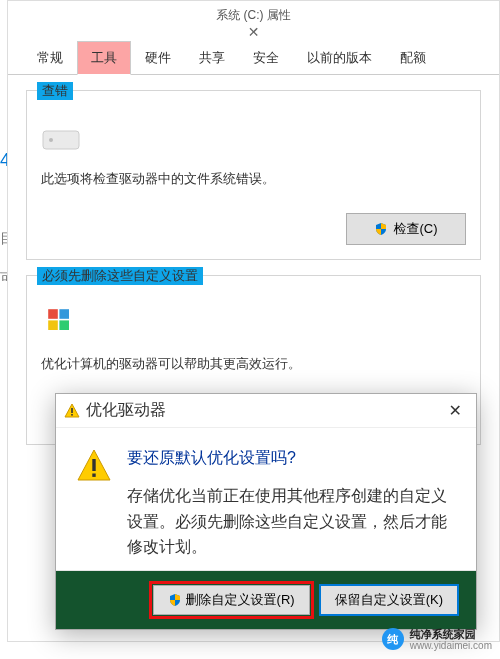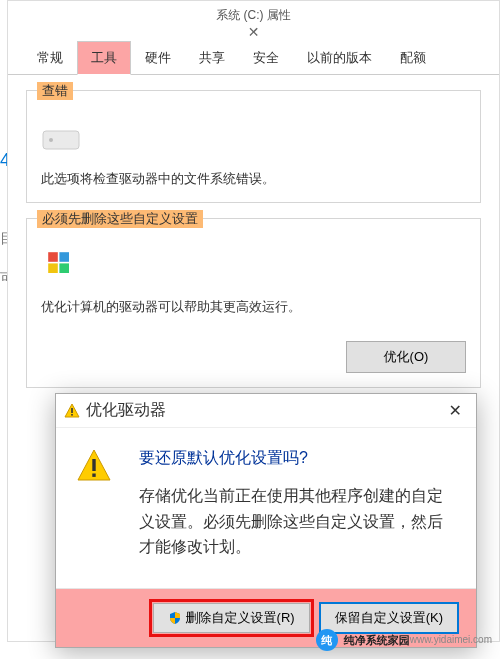--- a/index.html
+++ b/index.html
@@ -9,46 +9,46 @@
     .titlebar { display: flex; align-items: center; padding: 6px 10px; height: 30px; flex-direction: column; }
     .titlebar-icon { width: 16px; height: 16px; margin-right: 8px; }
     .titlebar-text { color: #555; font-size: 12px; flex: 1; }
     .close-x { color: #666; padding: 0 10px; font-size: 14px; }
     
     .tabs { display: flex; border-bottom: 1px solid #ccc; margin-top: 10px; padding: 0 15px; }
     .tab { padding: 7px 13px; font-size: 13px; color: #333; border: 1px solid transparent; margin-bottom: -1px; }
     .tab.active { border: 1px solid #ccc; border-bottom: 1px solid #fff; background: #fca5a5; }
     
     .panel { margin: 15px 18px; border: 1px solid #d5d5d5; padding: 10px 14px 14px; position: relative; }
-    .panel-title { position: absolute; top: -9px; left: 10px; background: #fdba74; padding: 0 5px; font-size: 13px; color: #333; }
+    .panel-title { position: absolute; top: -9px; left: 10px; background: #0ea5e9; padding: 0 5px; font-size: 13px; color: #333; }
     .panel-body { display: flex; align-items: flex-start; padding-top: 20px; gap: 15px; flex-direction: column; }
     .panel-icon { width: 40px; height: 32px; flex-shrink: 0; }
     .panel-text { font-size: 13px; color: #333; flex: 1; padding-top: 2px; }
     .panel-actions { display: flex; justify-content: flex-end; margin-top: 25px; }
     .btn { min-width: 120px; padding: 6px 18px; font-size: 13px; background: #e1e1e1; border: 1px solid #adadad; display: inline-flex; align-items: center; justify-content: center; gap: 5px; }
     
     .dialog { position: absolute; left: 55px; top: 393px; width: 422px; background: #fff; border: 1px solid #aaa; box-shadow: 0 5px 25px rgba(0,0,0,0.3); }
     .dialog-titlebar { display: flex; align-items: center; padding: 6px 8px; border-bottom: 1px solid #eee; }
     .dialog-title-icon { width: 16px; height: 16px; margin-right: 6px; }
     .dialog-title-text { flex: 1; font-size: 16px; color: #333; }
     .dialog-close { padding: 0 6px; color: #333; font-size: 16px; }
-    .dialog-content { display: flex; padding: 20px 20px 28px; gap: 27px; }
+    .dialog-content { display: flex; padding: 20px 20px 10px; gap: 15px; }
     .warn-icon-big { width: 36px; height: 36px; flex-shrink: 0; }
     .dialog-main-text { color: #003399; font-size: 16px; margin-bottom: 14px; }
     .dialog-sub-text { font-size: 16px; color: #333; line-height: 1.6; }
-    .dialog-actions { display: flex; justify-content: flex-end; gap: 10px; padding: 14px 18px; border-top: 1px solid #e5e5e5; background: #fca5a5; }
+    .dialog-actions { display: flex; justify-content: flex-end; gap: 10px; padding: 14px 18px; border-top: 1px solid #e5e5e5; background: #14532d; }
     .dbtn { padding: 5px 14px; font-size: 13px; background: #e1e1e1; border: 1px solid #adadad; display: inline-flex; align-items: center; gap: 4px; }
     .highlight-red { outline: 3px solid #e81010; outline-offset: 1px; }
     .highlight-blue { border: 1px solid #0078d7 !important; outline: 1px solid #0078d7; }
     
     .watermark { position: absolute; bottom: 8px; right: 8px; display: flex; align-items: center; gap: 6px; font-size: 11px; z-index: 10; }
     .wm-badge { width: 22px; height: 22px; border-radius: 50%; background: #2196f3; color: #fff; display: flex; align-items: center; justify-content: center; font-size: 11px; font-weight: bold; }
     .wm-text { font-weight: bold; color: #222; }
     .wm-url { color: #888; font-size: 10px; }
-    .wm-col { display: flex; flex-direction: row; line-height: 1.1; }
+    .wm-col { display: flex; flex-direction: column; line-height: 1.1; }
     
     .crumb { position: absolute; left: 0; top: 150px; color: #0078d7; font-size: 18px; }
     .crumb2 { position: absolute; left: 0; top: 230px; color: #777; font-size: 14px; }
     .crumb3 { position: absolute; left: 0; top: 270px; color: #777; font-size: 14px; }
   </style>
 </head>
 <body>
 
 <span class="crumb">4</span>
 <span class="crumb2">目</span>
@@ -75,20 +75,30 @@
   </div>
 
   <div class="panel">
     <span class="panel-title">查错</span>
     <div class="panel-body">
       <svg class="panel-icon" viewBox="0 0 40 32">
           <rect x="2" y="10" width="36" height="18" rx="3" fill="#eaeaea" stroke="#ccc"></rect>
           <ellipse cx="10" cy="19" rx="2" ry="2" fill="#bbb"></ellipse>
         </svg>
       <div class="panel-text">此选项将检查驱动器中的文件系统错误。</div>
+    </div>
+    <div class="panel-actions">
+      <button class="btn">
+        <svg width="14" height="14" viewBox="0 0 14 14">
+            <path d="M7 1 L12 3 L12 7 Q12 11 7 13 Q2 11 2 7 L2 3 Z" fill="#0078d7"></path>
+            <path d="M7 1 L12 3 L12 7 L7 7 Z" fill="#ffb900"></path>
+            <path d="M7 7 L7 13 Q2 11 2 7 Z" fill="#ffb900"></path>
+          </svg>
+        <span>检查(C)</span>
+      </button>
     </div>
   </div>
 
   <div class="panel">
     <span class="panel-title">必须先删除这些自定义设置</span>
     <div class="panel-body">
       <svg class="panel-icon" viewBox="0 0 40 40">
           <rect x="4" y="4" width="12" height="12" fill="#e74c3c"></rect>
           <rect x="18" y="4" width="12" height="12" fill="#3498db"></rect>
           <rect x="4" y="18" width="12" height="12" fill="#f1c40f"></rect>

